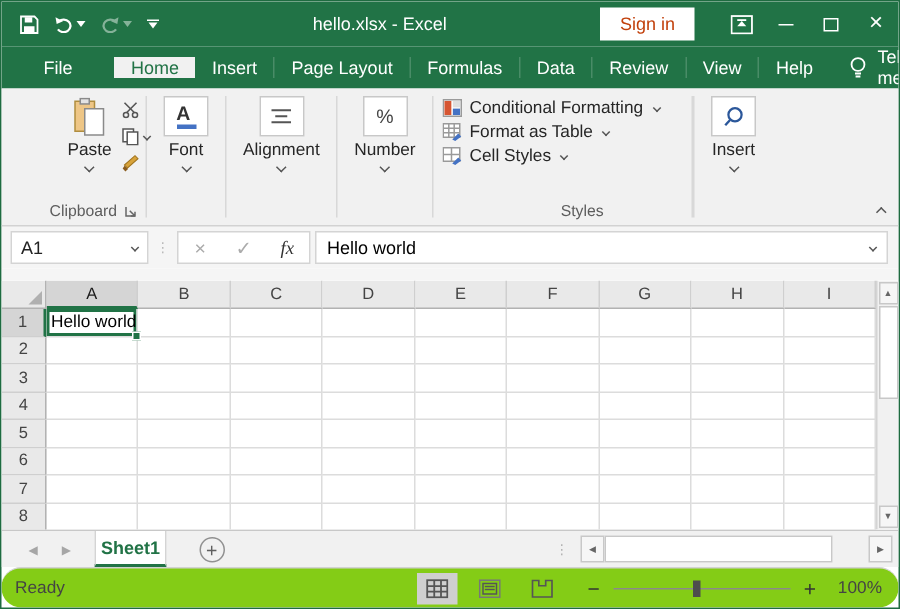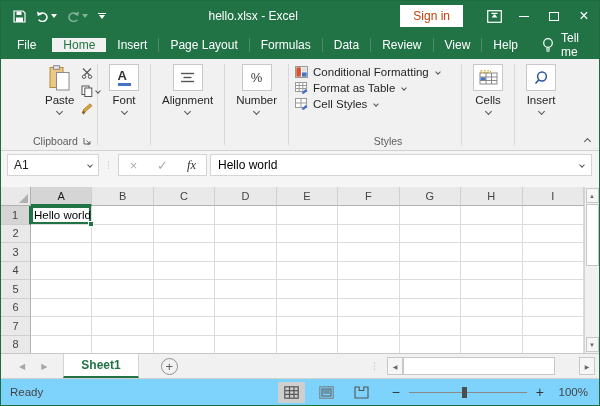--- a/index.html
+++ b/index.html
@@ -16,21 +16,21 @@
   .qat-custom .bar{width:8px;height:1.5px;background:#fff;}
   .wtitle{ flex:1; text-align:center; font-size:12px; white-space:nowrap; }
   .signin{ background:#fff; color:#c2410c; font-size:12px; padding:4px 13px; border:none; margin-right:16px; cursor:default; }
   .winbtn{ width:30px; height:30px; display:flex; align-items:center; justify-content:center; color:#fff; font-size:14px; }
   .minbar{ width:10px; height:1px; background:#fff; }
   .maxbox{ width:10px; height:9px; border:1px solid #fff; }
 
   
   .tabsbar{ flex:0 0 28px; background:#217346; display:flex; align-items:stretch; font-size:12px; color:#fff; }
   .rtab{ display:flex; align-items:center; padding:0 11px; border-left:1px solid rgba(255,255,255,.18); white-space:nowrap; }
-  .rtab.file{ padding:0 16px; border-left:none; }
+  .rtab.file{ padding:0 28px; border-left:none; }
   .rtab.sel{ background:#f1f1f1; color:#217346; border-left:none; }
   .rtab.sel + .rtab{ border-left:none; }
   .ribbon-tabs{ display:flex; align-items:center; }
   .tellme{ display:flex; align-items:center; gap:7px; padding:0 13px;justify-content:space-between; }
   .share{ margin-left:auto; display:flex; align-items:center; gap:6px; padding:0 18px; }
 
   
   .ribbon{ flex:0 0 92px; background:#f1f1f1; border-bottom:1px solid #d2d2d2; display:flex; position:relative; }
   .rgsep{ width:1px; background:#d8d8d8; margin:5px 0; }
   .rgroup{ display:flex; flex-direction:column; padding-top:5px; }
@@ -88,30 +88,30 @@
 
   .vscroll{ position:absolute; right:0; top:0; bottom:0; width:15px; background:#f1f1f1; border-left:1px solid #d4d4d4; display:flex; flex-direction:column; align-items:center; }
   .sbtn{ width:13px; height:15px; margin-top:1px; background:#f6f6f6; border:1px solid #c8c8c8; display:flex; align-items:center; justify-content:center; font-size:6px; color:#666; line-height:1; }
   .vthumb{ width:13px; height:62px; margin-top:1px; background:#fff; border:1px solid #c8c8c8; }
   .vtrack{ flex:1; }
   .sbtn.bottom{ margin-bottom:1px; }
 
   
   .sheetbar{ flex:0 0 25px; background:#f1f1f1; border-top:1px solid #c8c8c8; display:flex; align-items:stretch; font-size:12px; }
   .snav{ display:flex; align-items:center; gap:16px; padding:0 16px 0 18px; color:#a6a6a6; font-size:8px; }
-  .sheettab{ background:#fff; border-left:1px solid #d4d4d4; border-right:1px solid #d4d4d4; border-bottom:2px solid #217346; color:#217346; font-weight:bold; display:flex; align-items:center; padding:0 17px; }
+  .sheettab{ background:#fff; border-left:1px solid #d4d4d4; border-right:1px solid #d4d4d4; border-bottom:2px solid #217346; color:#217346; font-weight:bold; display:flex; align-items:center; padding:0 3px; }
   .addsheet{ width:17px; height:17px; border:1px solid #919191; border-radius:50%; color:#5f5f5f; display:flex; align-items:center; justify-content:center; font-size:13px; line-height:1; margin:auto 0 auto 22px; }
   .sdots{ margin-left:auto; color:#b0b0b0; font-size:9px; align-self:center; padding:0 8px; }
   .hscroll{ display:flex; align-items:center; margin:2px 4px 2px 0; }
   .hbtn{ width:16px; height:18px; background:#f6f6f6; border:1px solid #c8c8c8; display:flex; align-items:center; justify-content:center; font-size:6px; color:#666; }
   .hthumb{ width:152px; height:18px; background:#fff; border:1px solid #c8c8c8; }
   .htrack{ width:24px; height:18px; }
 
   
-  .statusbar{ flex:0 0 27px; background:#7dd3fc; border-top:1px solid #d2d2d2; display:flex; align-items:center; font-size:11.5px; color:#444; }
+  .statusbar{ flex:0 0 27px; background:#84cc16; border-top:1px solid #d2d2d2; display:flex; align-items:center; font-size:11.5px; color:#444;border-radius:13px; }
   .ready{ padding-left:9px; }
   .statusright{ margin-left:auto; display:flex; align-items:center; }
   .viewbtn{ width:27px; height:21px; display:flex; align-items:center; justify-content:center; margin-right:8px; }
   .viewbtn.sel{ background:#cfcfcf; }
   .zsign{ font-size:14px; color:#333; padding:0 9px; line-height:1; }
   .ztrack{ width:118px; height:1px; background:#8a8a8a; position:relative; }
   .zthumb{ position:absolute; left:45%; top:-5px; width:5px; height:11px; background:#4d4d4d; }
   .zpct{ width:46px; text-align:right; padding-right:11px; }
 </style>
 </head>
@@ -318,37 +318,20 @@
             <span>Cell Styles</span>
             <span class="chev tiny"></span>
           </div>
         </div>
       <div class="rglabel">
           <span>Styles</span>
         </div>
     </div>
 
     <div class="rgsep"></div>
-    <div class="rgroup">
-      <div class="bigbtn">
-        <div class="iconbox">
-          <svg width="19" height="15" viewBox="0 0 19 15">
-              <rect x="1" y="3" width="17" height="11" fill="#fff" stroke="#8a8a8a"></rect>
-              <line x1="1" y1="7" x2="18" y2="7" stroke="#8a8a8a"></line>
-              <line x1="1" y1="10.5" x2="18" y2="10.5" stroke="#8a8a8a"></line>
-              <line x1="7" y1="3" x2="7" y2="14" stroke="#8a8a8a"></line>
-              <line x1="12.5" y1="3" x2="12.5" y2="14" stroke="#8a8a8a"></line>
-              <rect x="1.5" y="0.8" width="10" height="1.6" fill="none" stroke="#c9a227" stroke-dasharray="2 1.4"></rect>
-              <rect x="1.6" y="7.4" width="5" height="2.8" fill="#4472c4"></rect>
-            </svg>
-        </div>
-        <span class="btn-label">Cells</span>
-        <span class="chev"></span>
-      </div>
-    </div>
 
     <div class="rgsep"></div>
     <div class="rgroup">
       <div class="bigbtn">
         <div class="iconbox">
           <svg width="16" height="16" viewBox="0 0 16 16">
               <circle cx="9" cy="6.5" r="4.4" fill="none" stroke="#2b579a" stroke-width="1.5"></circle>
               <line x1="5.7" y1="10" x2="2.5" y2="13.5" stroke="#2b579a" stroke-width="1.6"></line>
             </svg>
         </div>

